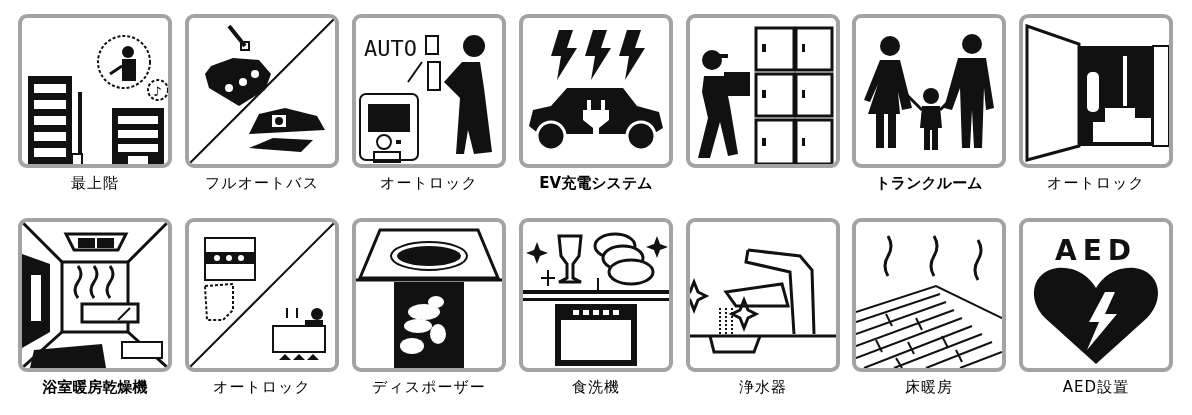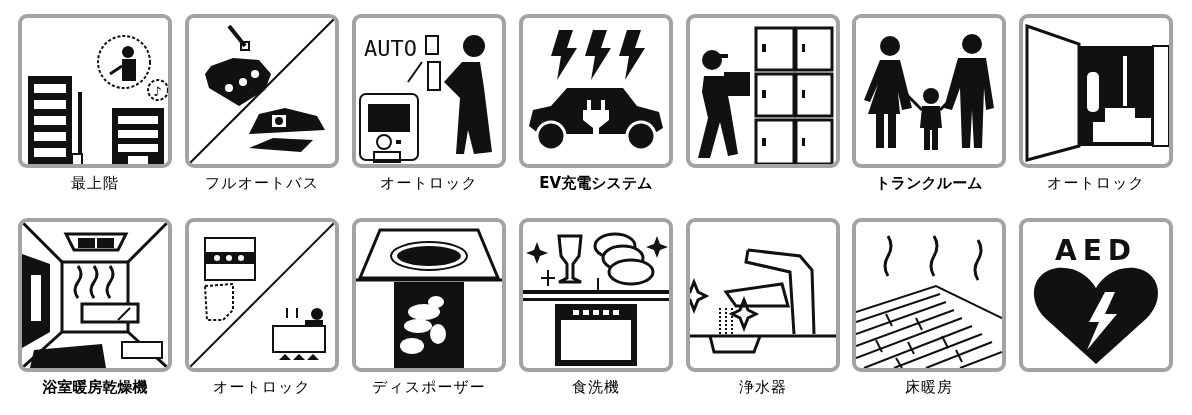--- a/index.html
+++ b/index.html
@@ -336,15 +336,16 @@
   </div>
 
   <div class="cell" style="left:1019px;top:218px">
     <div class="box">
       <svg viewBox="0 0 146 146">
         <text x="73" y="38" text-anchor="middle" font-size="28" font-weight="bold" fill="#111" letter-spacing="6" font-family="DejaVu Sans, sans-serif">AED</text>
         <path d="M73 142 L22 96 C4 78 8 50 34 46 C52 44 66 54 73 66 C80 54 94 44 112 46 C138 50 142 78 124 96 Z" fill="#111"></path>
         <path d="M82 70 L66 100 L76 100 L64 128 L94 92 L82 92 L92 70 Z" fill="#fff"></path>
       </svg>
     </div>
+    <div class="label">AED設置</div>
   </div>
 
 </div>
 
 </body></html>

